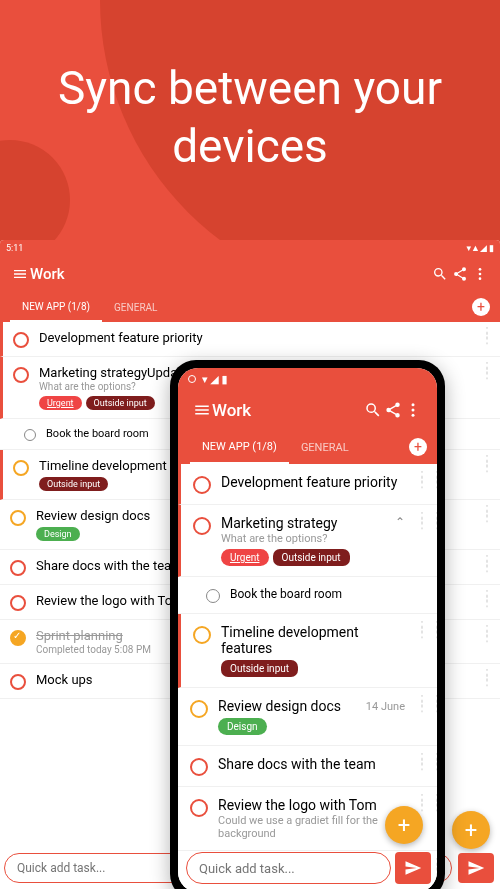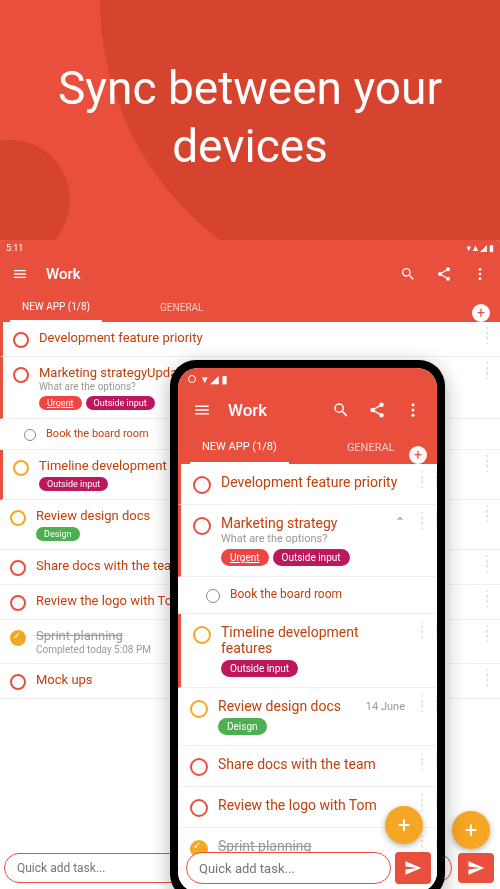--- a/index.html
+++ b/index.html
@@ -5,43 +5,43 @@
   * { margin: 0; padding: 0; box-sizing: border-box; font-family: Roboto, -apple-system, sans-serif; }
   body { width: 500px; height: 889px; overflow: hidden; background: #e94f3d; position: relative; }
   .hero { position: absolute; inset: 0; background: #e94f3d; }
   .hero::before { content: ""; position: absolute; width: 600px; height: 600px; border-radius: 50%; background: #d6432f; top: -300px; right: -200px; }
   .hero::after { content: ""; position: absolute; width: 120px; height: 120px; border-radius: 50%; background: #d6432f; top: 140px; left: -50px; }
   .hero-title { position: relative; z-index: 2; color: #fff; text-align: center; font-size: 46px; font-weight: 400; padding-top: 60px; line-height: 1.25; }
   .tablet { position: absolute; top: 240px; left: 0; right: 0; bottom: 0; background: #fff; border-radius: 4px 4px 0 0; overflow: hidden; z-index: 3; }
   .status-bar { height: 16px; background: #e94f3d; display: flex; align-items: center; padding: 0 6px; color: #fff; font-size: 9px; }
   .status-bar .time { flex: 1; }
   .status-bar .right-icons { display: flex; gap: 2px; align-items: center; }
-  .app-bar { height: 36px; background: #e94f3d; display: flex; align-items: center; padding: 0 10px; color: #fff; gap: 16px; }
+  .app-bar { height: 36px; background: #e94f3d; display: flex; align-items: center; padding: 0 10px; color: #fff; }
   .app-bar .title { flex: 1; font-size: 15px; font-weight: 500; }
   .icon-btn { width: 20px; height: 20px; display: flex; align-items: center; justify-content: center; cursor: pointer; }
-  .tabs { height: 30px; background: #e94f3d; display: flex; align-items: flex-end; padding: 0 10px; color: #fff; font-size: 10px; position: relative; gap: 46px; }
+  .tabs { height: 30px; background: #e94f3d; display: flex; align-items: center; padding: 0 10px; color: #fff; font-size: 10px; position: relative; }
   .tab { padding: 0 12px; height: 100%; display: flex; align-items: center; opacity: 0.7; cursor: pointer; }
   .tab.active { opacity: 1; border-bottom: 2px solid #fff; }
   .tab-add { position: absolute; right: 10px; width: 18px; height: 18px; border-radius: 50%; background: #fff; color: #e94f3d; display: flex; align-items: center; justify-content: center; font-size: 14px; cursor: pointer; }
   .list { background: #fff; }
   .task { display: flex; align-items: flex-start; padding: 8px 10px; border-bottom: 1px solid #f0f0f0; gap: 10px; position: relative; }
   .task.accent { border-left: 3px solid #e94f3d; }
   .circle { width: 16px; height: 16px; border: 2px solid #e94f3d; border-radius: 50%; margin-top: 2px; flex-shrink: 0; }
   .circle.sm { width: 12px; height: 12px; border-width: 1.5px; }
   .circle.amber { border-color: #f5a623; }
   .circle.done { border-color: #f5a623; background: #f5a623; position: relative; }
   .circle.done::after { content: "✓"; color: #fff; font-size: 10px; position: absolute; top: -2px; left: 1px; }
   .task-body { flex: 1; min-width: 0; }
-  .task-title { font-size: 13px; color: #c2410c; }
+  .task-title { font-size: 13px; color: #000000; }
   .task-title.strike { text-decoration: line-through; color: #999; }
   .task-sub { font-size: 10px; color: #999; margin-top: 1px; }
   .tags { display: flex; gap: 4px; margin-top: 4px; }
   .tag { font-size: 9px; padding: 2px 8px; border-radius: 10px; color: #fff; }
   .tag.red { background: #ef4444; text-decoration: underline; }
-  .tag.blue { background: #be185d; }
+  .tag.blue { background: #7f1d1d; border-radius: 7px; }
   .tag.green { background: #4caf50; }
   .drag { width: 10px; color: #ddd; font-size: 14px; line-height: 0.4; letter-spacing: 1px; }
   .subtask { padding-left: 24px; font-size: 11px; }
   .subtask .task-title { font-size: 11px; }
   .expand { color: #888; font-size: 12px; cursor: pointer; }
   .quick-add { position: absolute; bottom: 6px; left: 4px; right: 48px; height: 30px; border-radius: 15px; border: 1px solid #e94f3d; display: flex; align-items: center; padding: 0 12px; background: #fff; }
   .quick-add input { border: none; outline: none; flex: 1; font-size: 12px; color: #888; }
   .send-btn { position: absolute; bottom: 6px; right: 6px; width: 36px; height: 30px; background: #e94f3d; border-radius: 4px; display: flex; align-items: center; justify-content: center; color: #fff; cursor: pointer; }
   .fab { position: absolute; width: 38px; height: 38px; border-radius: 50%; background: #f5a623; color: #fff; display: flex; align-items: center; justify-content: center; font-size: 22px; box-shadow: 0 2px 6px rgba(0,0,0,0.3); cursor: pointer; }
 
@@ -313,20 +313,21 @@
             </div>
           </div>
           <div class="drag">⋮⋮<br>⋮⋮</div>
         </div>
         <div class="task">
           <div class="circle"></div>
           <div class="task-body">
             <div style="display: flex;">
               <div class="task-title">Review the logo with Tom</div>
             </div>
+            <div class="task-sub">Could we use a gradiet fill for the background</div>
           </div>
           <div class="drag">⋮⋮<br>⋮⋮</div>
         </div>
         <div class="task">
           <div class="circle done amber"></div>
           <div class="task-body">
             <div style="display: flex;">
               <div class="task-title strike">Sprint planning</div>
             </div>
           </div>

